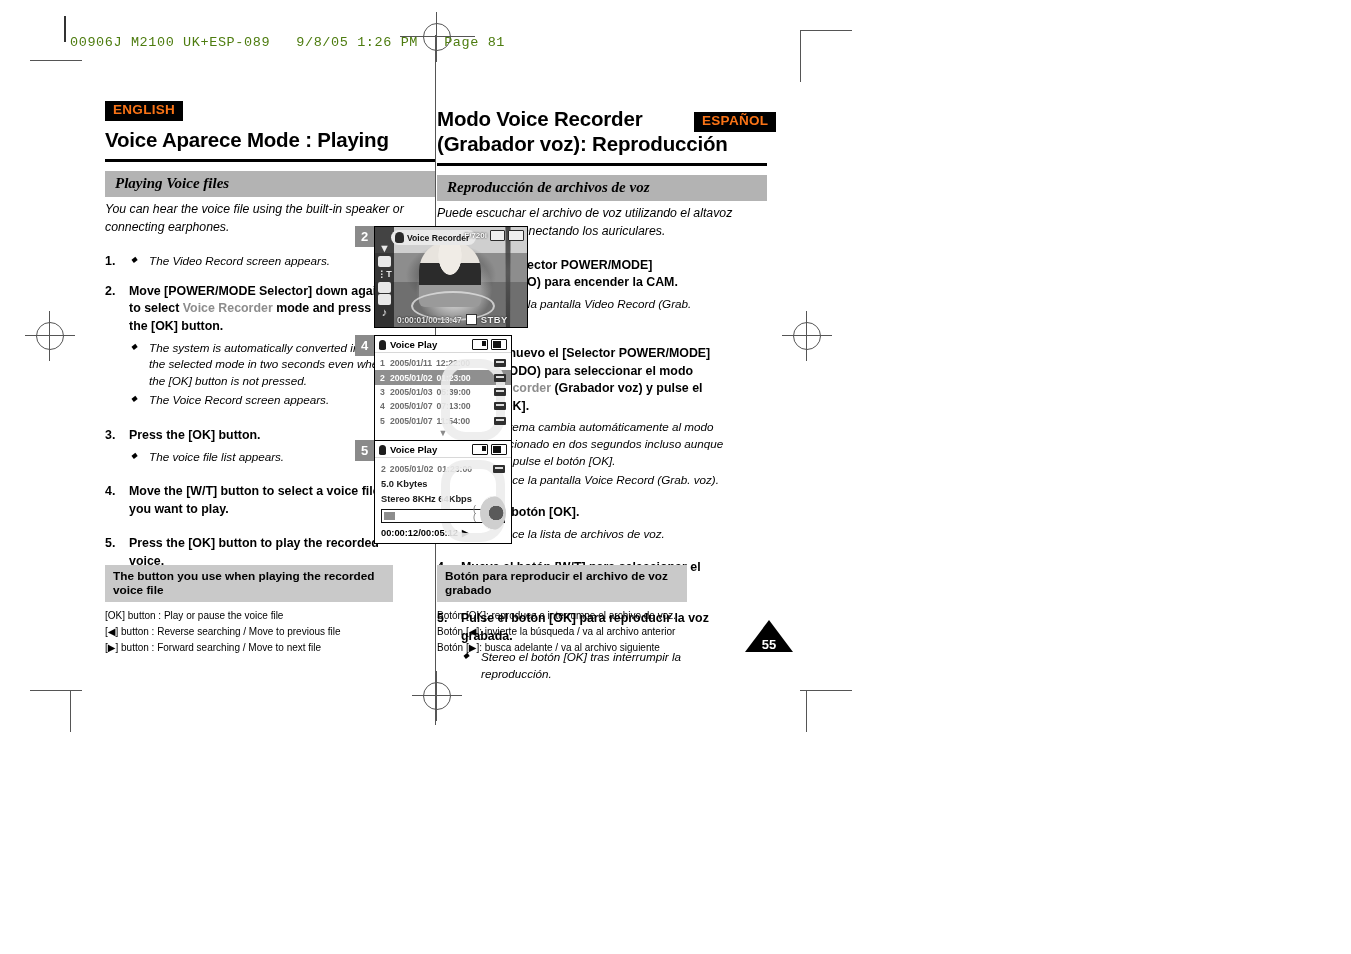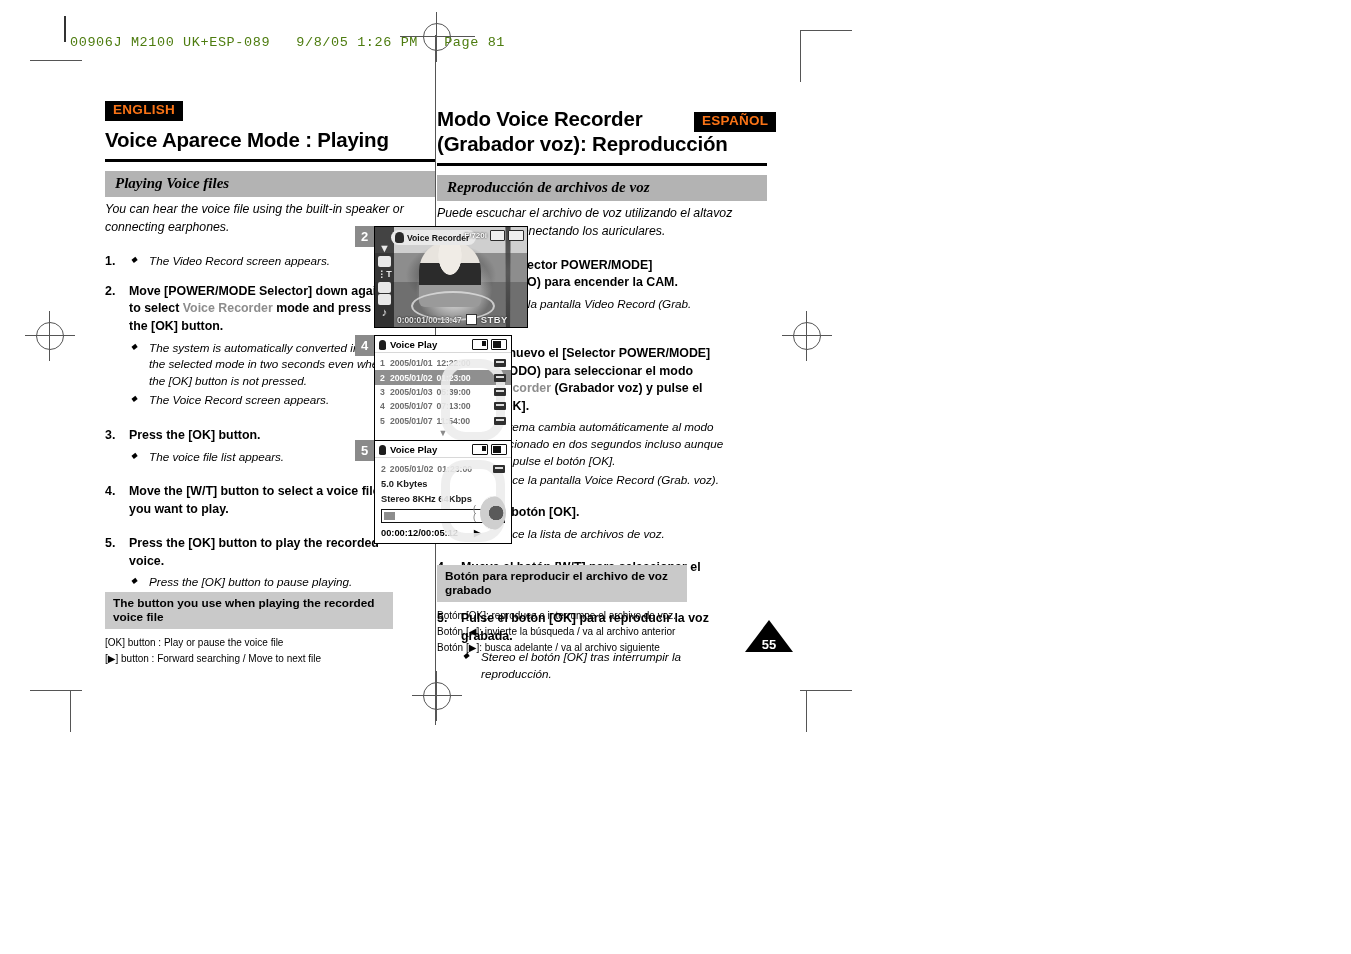--- a/index.html
+++ b/index.html
@@ -46,21 +46,21 @@
   ul.bul li{position:relative;padding-left:20px;font-weight:normal;font-size:11.7px;
             line-height:1.45;margin-top:2px;}
   ul.bul li::before{content:"\25C6";position:absolute;left:2px;top:0px;font-size:8px;
                     line-height:1.75;}
 
   .narrow{width:258px;}
   .narrowR{width:266px;}
 
   
   .botbox{position:absolute;}
-  .botL{left:105px;top:565px;width:288px;margin-top:27px;}
+  .botL{left:105px;top:565px;width:288px;}
   .botR{left:437px;top:565px;width:250px;}
   .botbar{background:#c9c9c9;font-size:11.8px;font-weight:bold;padding:4px 8px 5px;}
   .botlines{margin-top:6px;font-size:10px;line-height:1.58;}
 
   
   .shot{position:absolute;}
   .stepbadge{position:absolute;left:-19px;top:0;width:19px;height:21px;background:#8a8a8a;
              color:#fff;font-size:13px;font-weight:bold;display:flex;align-items:center;
              justify-content:center;}
   .lcd{border:1.5px solid #000;background:#fff;position:relative;overflow:hidden;}
@@ -124,21 +124,21 @@
   .downarr{text-align:center;color:#8a8a8a;font-size:9px;line-height:1;padding:1px 0 3px;}
   .wmark{position:absolute;right:6px;top:6px;width:46px;height:64px;border-radius:24px;
          border:9px solid #ececec;opacity:.9;pointer-events:none;}
 
   .pinfo{padding:6px 6px 5px;position:relative;}
   .pinfo .line1{font-size:8.7px;color:#6e6e6e;font-weight:bold;display:flex;
                 align-items:center;gap:4px;}
   .pinfo .l{font-size:9.3px;font-weight:bold;color:#1a1a1a;margin-top:5px;}
   .pbar{margin-top:5px;height:12px;border:1.4px solid #111;background:#fff;position:relative;}
   .pbar i{position:absolute;left:2px;top:2px;bottom:2px;width:11px;background:#8d8d8d;}
-  .ptime{margin-top:4px;font-size:9.3px;font-weight:bold;display:flex;align-items:center;gap:16px;}
+  .ptime{margin-top:4px;font-size:9.3px;font-weight:bold;display:flex;align-items:center;gap:4px;}
   .spk{position:absolute;right:5px;top:38px;width:26px;height:34px;}
   .spk .cone{width:26px;height:34px;border-radius:50%;
        background:radial-gradient(circle at 62% 50%,#5a5a5a 0 30%,#cfcfcf 32% 70%,#efefef 72%);}
   .spk .w1,.spk .w2{position:absolute;left:-7px;color:#777;font-size:9px;}
   .spk .w1{top:8px;} .spk .w2{top:16px;}
 
   
   .pagetri{position:absolute;left:745px;top:620px;width:0;height:0;
            border-left:24px solid transparent;border-right:24px solid transparent;
            border-bottom:32px solid #000;}
@@ -305,21 +305,21 @@
         <span>Voice Play</span>
         <span class="sp">
           <span class="ic-card"></span>
           <span class="ic-batt"></span>
         </span>
       </div>
       <div class="flist">
         <div class="wmark"></div>
         <div class="frow">
           <span class="idx">1</span>
-          <span class="dt">2005/01/01</span>
+          <span class="dt">2005/01/11</span>
           <span class="dt">12:22:00</span>
           <span class="tapeic"></span>
         </div>
         <div class="frow sel">
           <span class="idx">2</span>
           <span class="dt">2005/01/02</span>
           <span class="dt">01:23:00</span>
           <span class="tapeic"></span>
         </div>
         <div class="frow">
@@ -379,20 +379,21 @@
           <div class="cone"></div>
         </div>
       </div>
     </div>
   </div>
 
   <div class="botbox botL">
     <div class="botbar">The button you use when playing the recorded voice file</div>
     <div class="botlines">
       <div>[OK] button : Play or pause the voice file</div>
+      <div>[◀] button : Reverse searching / Move to previous file</div>
       <div>[▶] button : Forward searching / Move to next file</div>
     </div>
   </div>
 
   <div class="botbox botR">
     <div class="botbar">Botón para reproducir el archivo de voz grabado</div>
     <div class="botlines">
       <div>Botón [OK]: reproduce o interrumpe el archivo de voz.</div>
       <div>Botón [◀]: invierte la búsqueda / va al archivo anterior</div>
       <div>Botón [▶]: busca adelante / va al archivo siguiente</div>

